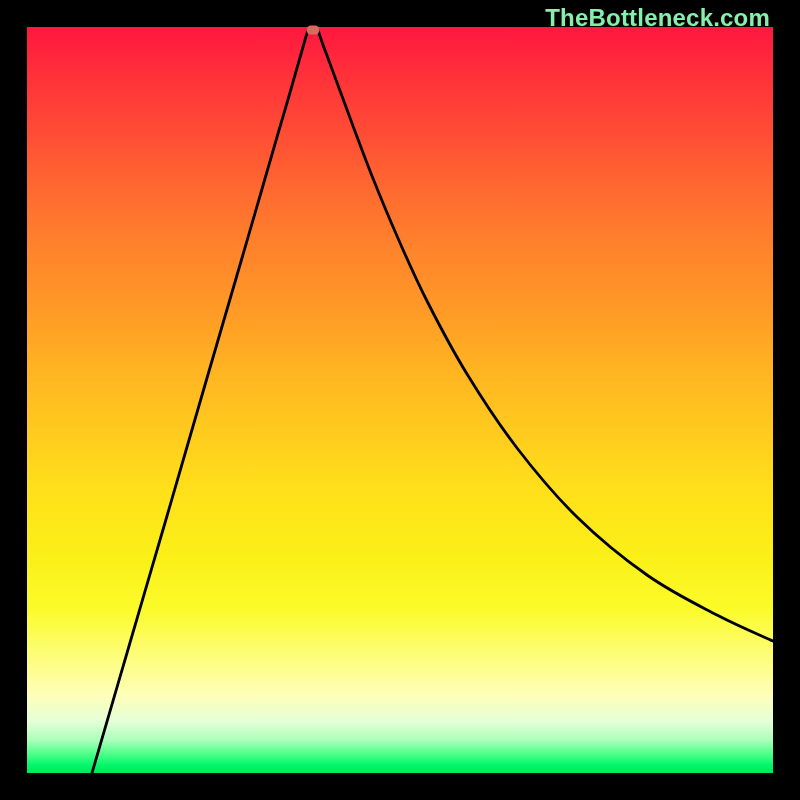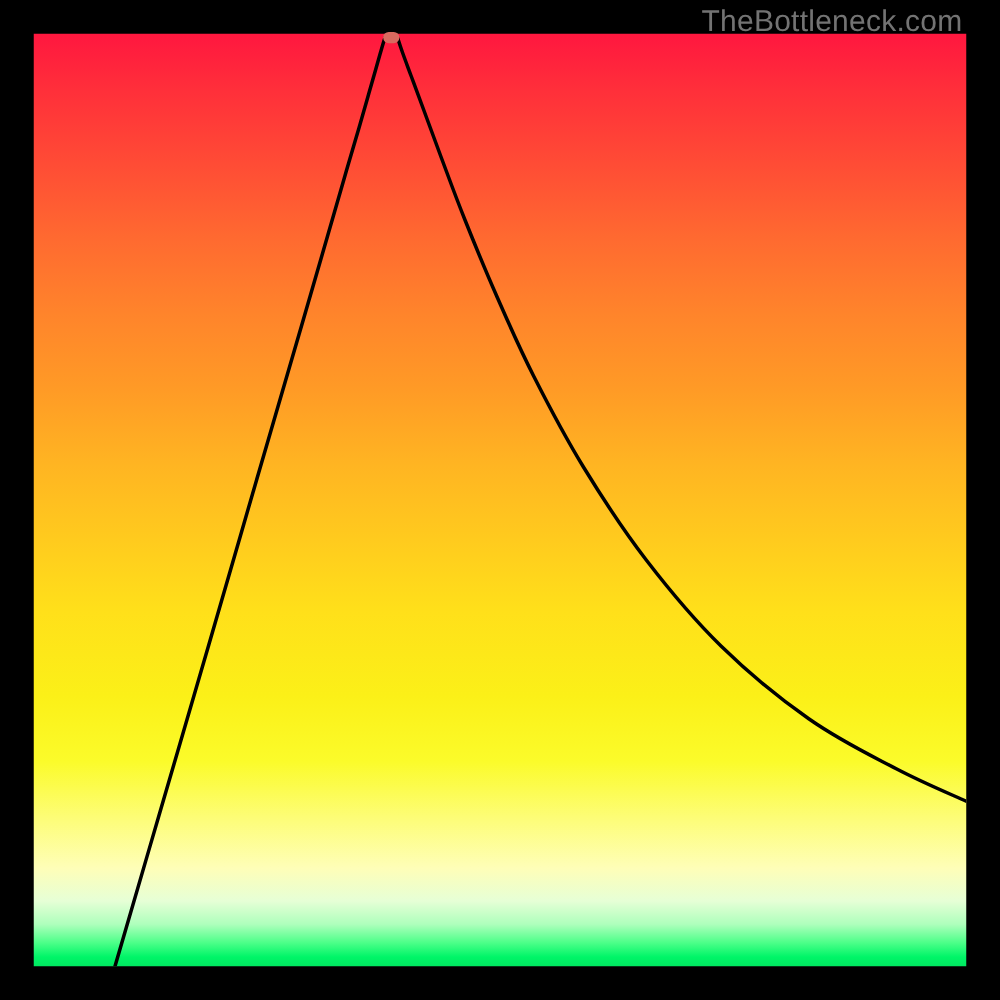--- a/index.html
+++ b/index.html
@@ -43,23 +43,23 @@
       #aeffbc 95.5%,
       #4bff88 97.5%,
       #00f568 99%,
       #00e860 100%
     );
   }
   .watermark {
     position: absolute;
     top: 4px;
     right: 30px;
-    color: #737373;
+    color: #86efac;
     font-size: 24px;
-    font-weight: 400;
+    font-weight: 700;
     letter-spacing: 0.2px;
     z-index: 20;
     white-space: nowrap;
   }
   svg.curve {
     position: absolute;
     left: 0;
     top: 0;
     width: 746px;
     height: 746px;

